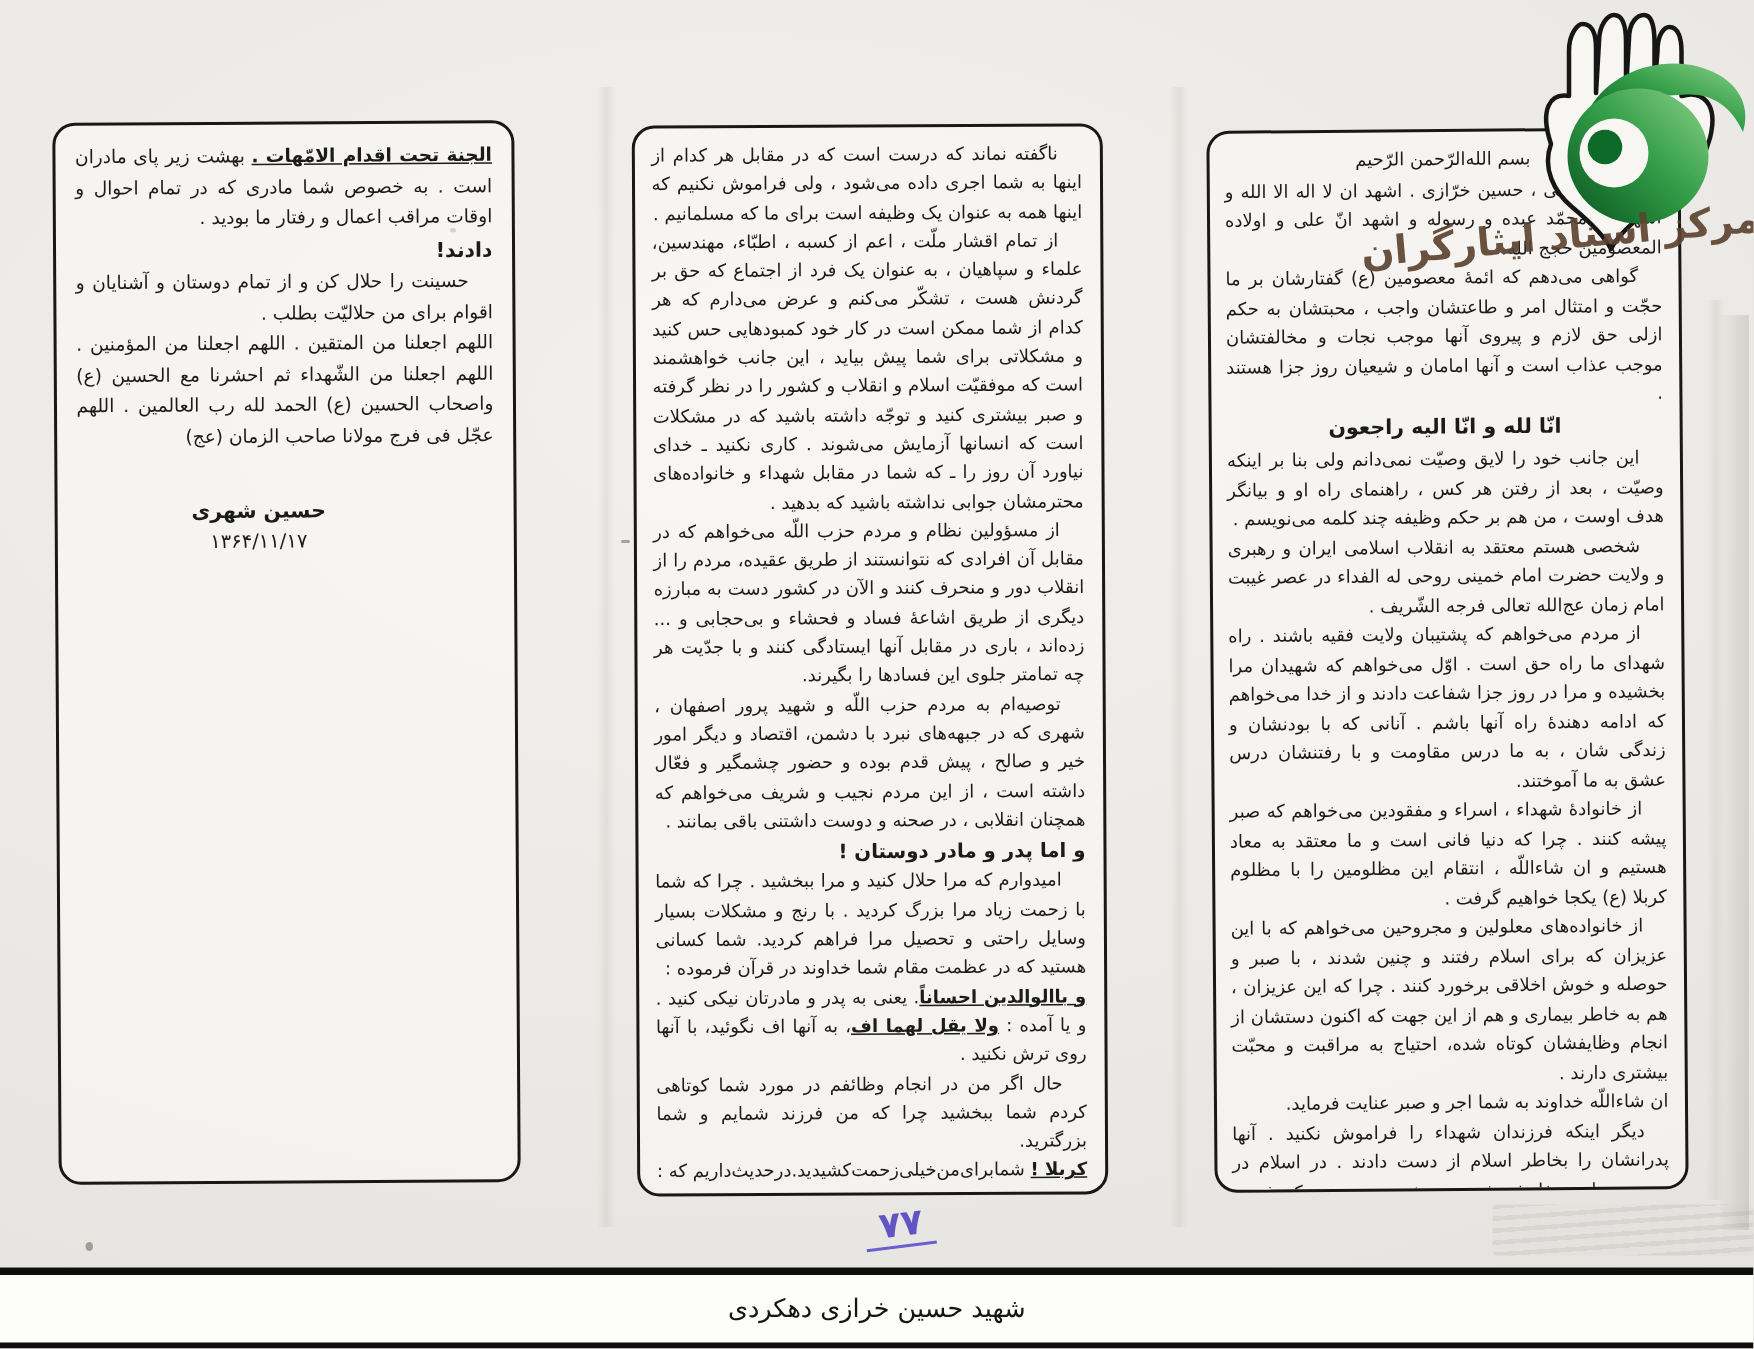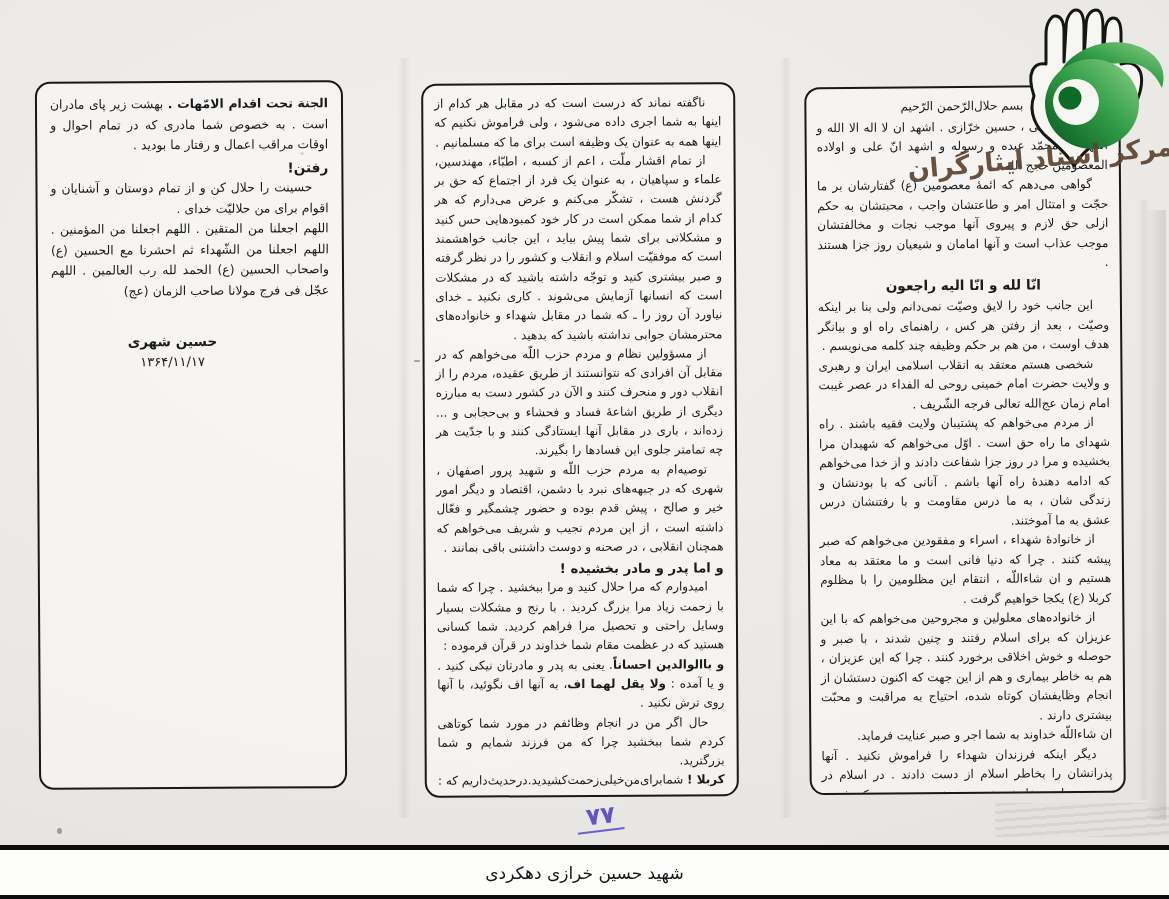--- a/index.html
+++ b/index.html
@@ -42,21 +42,21 @@
   #box-left{left:37px;top:81px;width:308px;height:708px;padding:11px 13px;font-size:12.4px;line-height:20.5px;transform:rotate(-0.35deg);}
 
   .blk{margin:0;text-align:justify;}
   .blk-basmala{text-align:center;text-indent:0;margin-bottom:1px;}
   .blk-center-bold{text-align:center;font-weight:bold;font-size:1.14em;margin:2px 0;}
   .blk-para{text-indent:16px;}
   .blk-flush{text-indent:0;}
   .blk-bold-line{font-weight:bold;font-size:1.1em;margin-top:2px;}
   .blk-signature{text-align:center;font-weight:bold;font-size:1.1em;margin-top:30px;transform:translateX(-18px);}
   .blk-date{text-align:center;font-size:1.05em;transform:translateX(-18px);}
-  .seg-b{font-weight:bold;}
+  .seg-b{font-weight:bold;text-decoration:underline;}
 
   
   .pagenum{
     position:absolute;left:576px;top:802px;
     font-size:24px;font-weight:bold;color:#6155c6;
     transform:rotate(-7deg);letter-spacing:3px;
     border-bottom:2.5px solid #6a5fce;padding:0 8px 0 10px;
   }
 
   
@@ -86,47 +86,47 @@
   <div class="fold f1"></div>
   <div class="fold f2"></div>
   <div class="fold f3"></div>
   <div class="edge-band"></div>
   <div class="smear"></div>
   <div class="speck" style="left:300px;top:152px;"></div>
   <div class="speck" style="left:57px;top:828px;width:5px;height:6px;"></div>
   <div class="speck" style="left:414px;top:360px;width:6px;height:2px;border-radius:1px;"></div>
 
   <div id="box-right" class="box">
-      <p class="blk blk-basmala"><span>بسم حلال‌الرّحمن الرّحیم</span></p>
+      <p class="blk blk-basmala"><span>بسم الله‌الرّحمن الرّحیم</span></p>
       <p class="blk blk-flush"><span>انا العبد العاصی ، حسین خرّازی . اشهد ان لا اله الا الله و اشهد انّ محمّد عبده و رسوله و اشهد انّ علی و اولاده المعصومین حجج الله.</span></p>
       <p class="blk blk-para"><span>گواهی می‌دهم که ائمهٔ معصومین (ع) گفتارشان بر ما حجّت و امتثال امر و طاعتشان واجب ، محبتشان به حکم ازلی حق لازم و پیروی آنها موجب نجات و مخالفتشان موجب عذاب است و آنها امامان و شیعیان روز جزا هستند .</span></p>
       <p class="blk blk-center-bold"><span>انّا لله و انّا الیه راجعون</span></p>
       <p class="blk blk-para"><span>این جانب خود را لایق وصیّت نمی‌دانم ولی بنا بر اینکه وصیّت ، بعد از رفتن هر کس ، راهنمای راه او و بیانگر هدف اوست ، من هم بر حکم وظیفه چند کلمه می‌نویسم .</span></p>
       <p class="blk blk-para"><span>شخصی هستم معتقد به انقلاب اسلامی ایران و رهبری و ولایت حضرت امام خمینی روحی له الفداء در عصر غیبت امام زمان عج‌الله تعالی فرجه الشّریف .</span></p>
       <p class="blk blk-para"><span>از مردم می‌خواهم که پشتیبان ولایت فقیه باشند .  راه شهدای ما راه حق است . اوّل می‌خواهم که شهیدان مرا بخشیده و مرا در روز جزا شفاعت دادند و از خدا می‌خواهم که ادامه دهندهٔ راه آنها باشم . آنانی که با بودنشان و زندگی شان ، به ما درس مقاومت و با رفتنشان درس عشق به ما آموختند.</span></p>
       <p class="blk blk-para"><span>از خانوادهٔ شهداء ، اسراء و مفقودین می‌خواهم که صبر پیشه کنند . چرا که دنیا فانی است و ما معتقد به معاد هستیم و ان شاءاللّه ، انتقام این مظلومین را با مظلوم کربلا (ع) یکجا خواهیم گرفت .</span></p>
       <p class="blk blk-para"><span>از خانواده‌های معلولین و مجروحین می‌خواهم که با این عزیزان که برای اسلام رفتند و چنین شدند ، با صبر و حوصله و خوش اخلاقی برخورد کنند . چرا که این عزیزان ، هم به خاطر بیماری و هم از این جهت که اکنون دستشان از انجام وظایفشان کوتاه شده، احتیاج به مراقبت و محبّت بیشتری دارند .</span></p>
       <p class="blk blk-flush"><span>ان شاءاللّه خداوند به شما اجر و صبر عنایت فرماید.</span></p>
       <p class="blk blk-para"><span>دیگر اینکه فرزندان شهداء را فراموش نکنید . آنها پدرانشان را بخاطر اسلام از دست دادند . در اسلام در مورد یتیمان سفارش شده، به خصوص یتیمی که فرزند شهید باشد.</span></p>
     </div>
   <div id="box-middle" class="box">
       <p class="blk blk-para"><span>ناگفته نماند که درست است که در مقابل هر کدام از اینها به شما اجری داده می‌شود ، ولی فراموش نکنیم که اینها همه به عنوان یک وظیفه است برای ما که مسلمانیم .</span></p>
       <p class="blk blk-para"><span>از تمام اقشار ملّت ، اعم از کسبه ، اطبّاء، مهندسین، علماء و سپاهیان ، به عنوان یک فرد از اجتماع که حق بر گردنش هست ، تشکّر می‌کنم و عرض می‌دارم که هر کدام از شما ممکن است در کار خود کمبودهایی حس کنید و مشکلاتی برای شما پیش بیاید ، این جانب خواهشمند است که موفقیّت اسلام و انقلاب و کشور را در نظر گرفته و صبر بیشتری کنید و توجّه داشته باشید که در مشکلات است که انسانها آزمایش می‌شوند . کاری نکنید ـ خدای نیاورد آن روز را ـ که شما در مقابل شهداء و خانواده‌های محترمشان جوابی نداشته باشید که بدهید .</span></p>
       <p class="blk blk-para"><span>از مسؤولین نظام و مردم حزب اللّه می‌خواهم که در مقابل آن افرادی که نتوانستند از طریق عقیده، مردم را از انقلاب دور و منحرف کنند و الآن در کشور دست به مبارزه دیگری از طریق اشاعهٔ فساد و فحشاء و بی‌حجابی و ... زده‌اند ، باری در مقابل آنها ایستادگی کنند و با جدّیت هر چه تمامتر جلوی این فسادها را بگیرند.</span></p>
       <p class="blk blk-para"><span>توصیه‌ام به مردم حزب اللّه و شهید پرور اصفهان ، شهری که در جبهه‌های نبرد با دشمن، اقتصاد و دیگر امور خیر و صالح ، پیش قدم بوده و حضور چشمگیر و فعّال داشته است ، از این مردم نجیب و شریف می‌خواهم که همچنان انقلابی ، در صحنه و دوست داشتنی باقی بمانند .</span></p>
-      <p class="blk blk-bold-line"><span>و اما پدر و مادر بخشیده !</span></p>
+      <p class="blk blk-bold-line"><span>و اما پدر و مادر دوستان !</span></p>
       <p class="blk blk-para"><span>امیدوارم که مرا حلال کنید و مرا ببخشید . چرا که شما با زحمت زیاد مرا بزرگ کردید . با رنج و مشکلات بسیار وسایل راحتی و تحصیل مرا فراهم کردید.  شما کسانی هستید که در عظمت مقام شما خداوند در قرآن فرموده :</span></p>
       <p class="blk blk-flush"><span class="seg-b">و باالوالدین احساناً</span><span>. یعنی به پدر و مادرتان نیکی کنید . و یا آمده : </span><span class="seg-b">ولا یقل لهما اف</span><span>، به آنها اف نگوئید، با آنها روی ترش نکنید .</span></p>
       <p class="blk blk-para"><span>حال اگر من در انجام وظائفم در مورد شما کوتاهی کردم شما ببخشید چرا که من فرزند شمایم و شما بزرگترید.</span></p>
       <p class="blk blk-flush"><span class="seg-b">کربلا !</span><span> شمابرای‌من‌خیلی‌زحمت‌کشیدید.درحدیث‌داریم که :</span></p>
     </div>
   <div id="box-left" class="box">
       <p class="blk blk-flush"><span class="seg-b">الجنة تحت اقدام الامّهات .</span><span>  بهشت زیر پای مادران است . به خصوص شما مادری که در تمام احوال و اوقات مراقب اعمال و رفتار ما بودید .</span></p>
-      <p class="blk blk-bold-line"><span>رفتن!</span></p>
-      <p class="blk blk-para"><span>حسینت را حلال کن و از تمام دوستان و آشنایان و اقوام برای من حلالیّت خدای .</span></p>
+      <p class="blk blk-bold-line"><span>دادند!</span></p>
+      <p class="blk blk-para"><span>حسینت را حلال کن و از تمام دوستان و آشنایان و اقوام برای من حلالیّت بطلب .</span></p>
       <p class="blk blk-flush"><span>اللهم اجعلنا من المتقین . اللهم اجعلنا من المؤمنین . اللهم اجعلنا من الشّهداء ثم احشرنا مع الحسین (ع) واصحاب الحسین (ع) الحمد لله رب العالمین .  اللهم عجّل فی فرج مولانا صاحب الزمان (عج)</span></p>
       <p class="blk blk-signature"><span>حسین شهری</span></p>
       <p class="blk blk-date"><span>۱۳۶۴/۱۱/۱۷</span></p>
     </div>
 
   <div class="pagenum">۷۷</div>
 
   <div class="logo">
     <svg width="169" height="205" viewBox="0 0 169 205">
       <defs>

